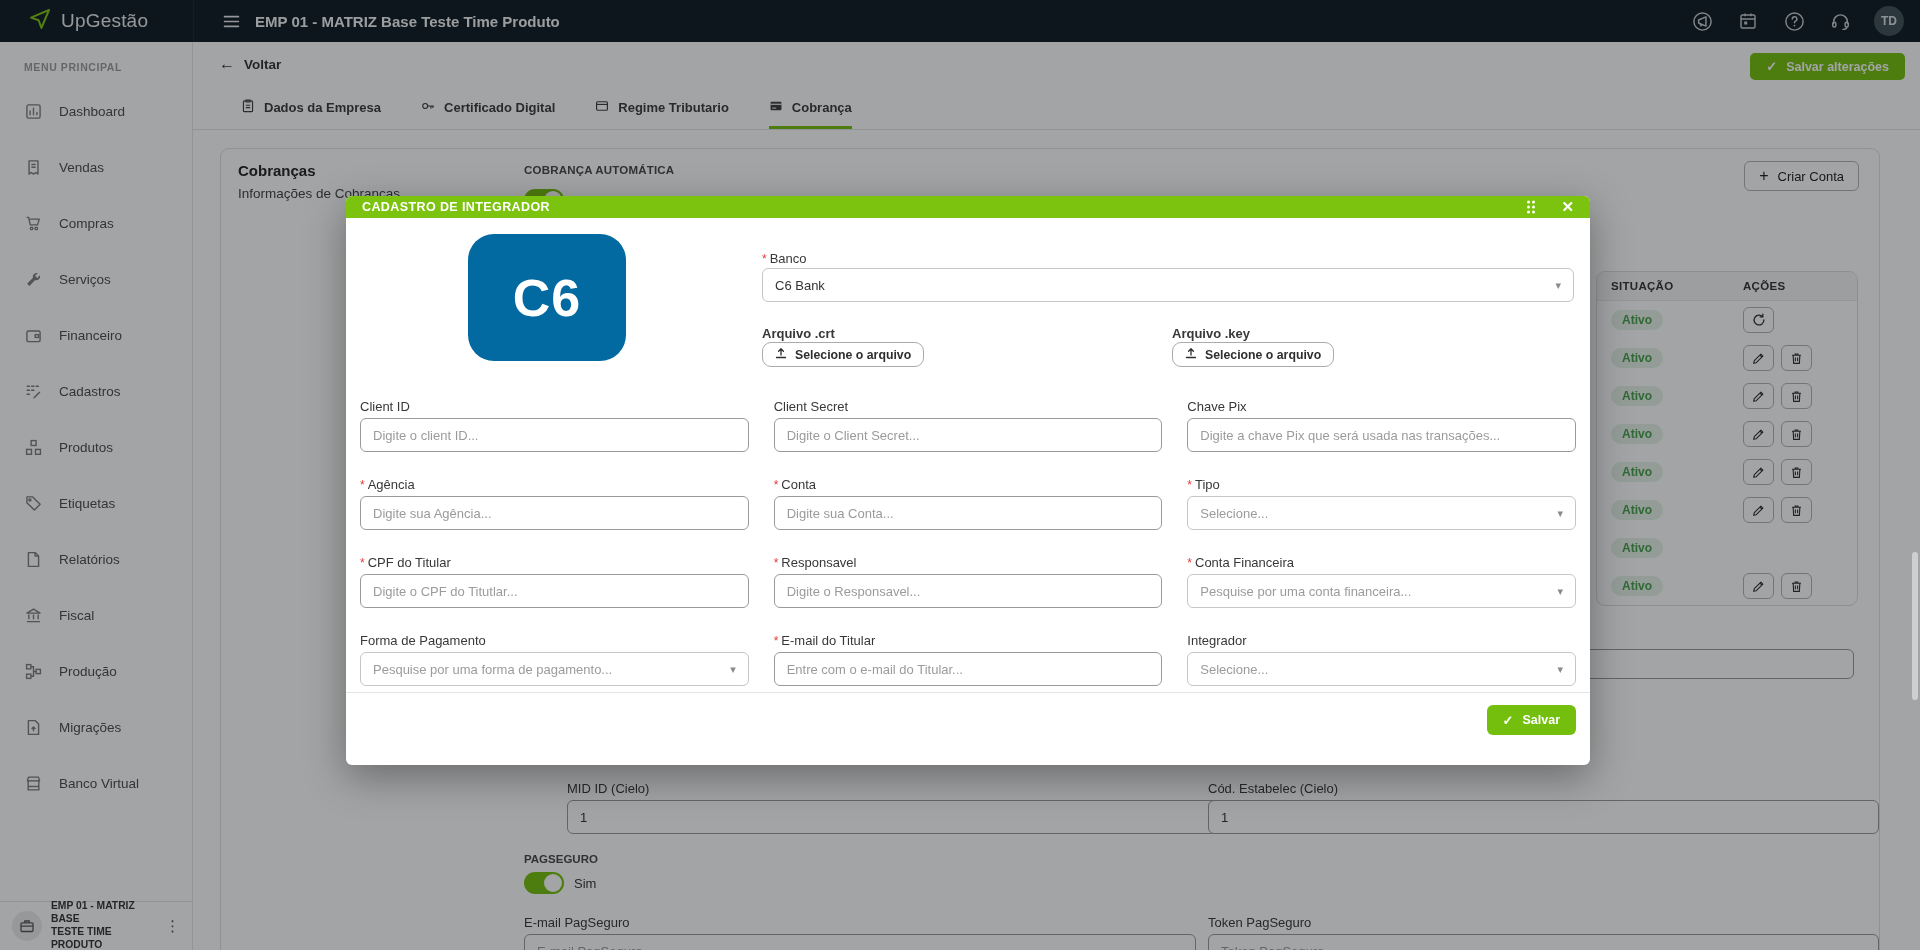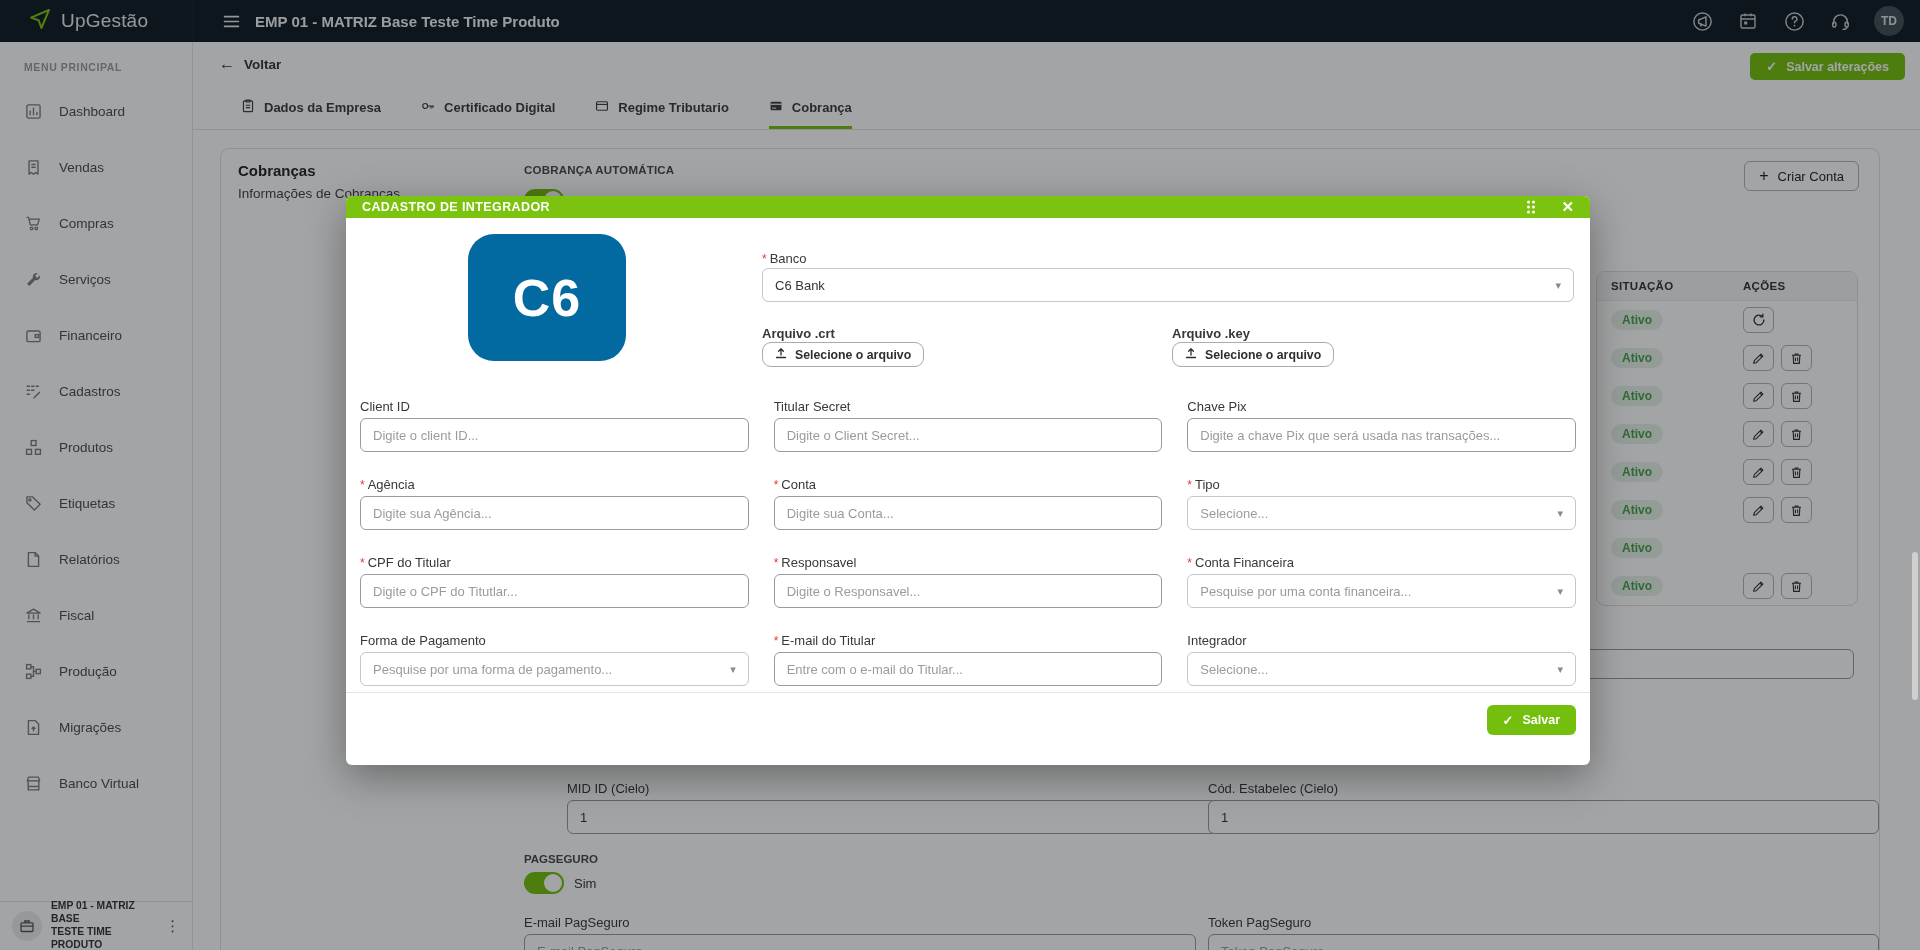--- a/index.html
+++ b/index.html
@@ -576,21 +576,21 @@
           </svg></span>
       <span>Selecione o arquivo</span>
     </button>
 
     <div class="m-fields">
       <div class="field">
         <label class="lbl">Client ID</label>
         <input class="ipt" placeholder="Digite o client ID..." style="">
       </div>
       <div class="field">
-        <label class="lbl">Titular Secret</label>
+        <label class="lbl">Client Secret</label>
         <input class="ipt" placeholder="Digite o Client Secret..." style="">
       </div>
       <div class="field">
         <label class="lbl">Chave Pix</label>
         <input class="ipt" placeholder="Digite a chave Pix que será usada nas transações..." style="">
       </div>
 
       <div class="field">
         <label class="lbl"><span class="req">*</span><span>Agência</span></label>
         <input class="ipt" placeholder="Digite sua Agência..." style="">

